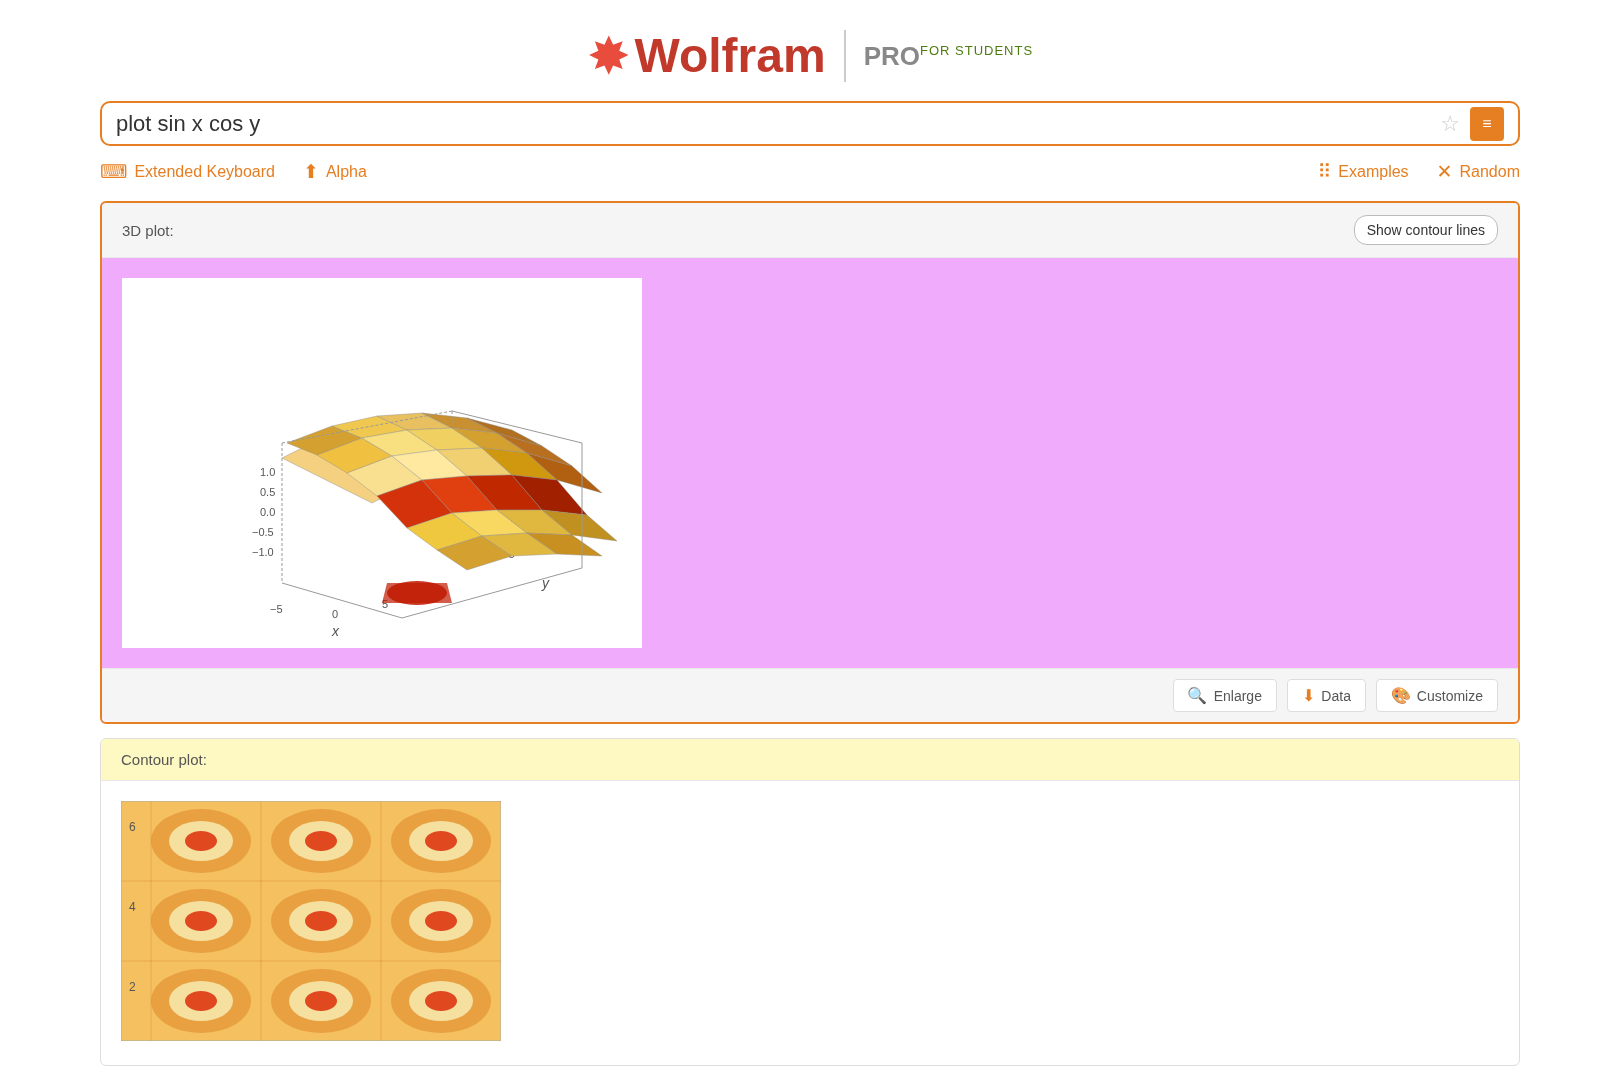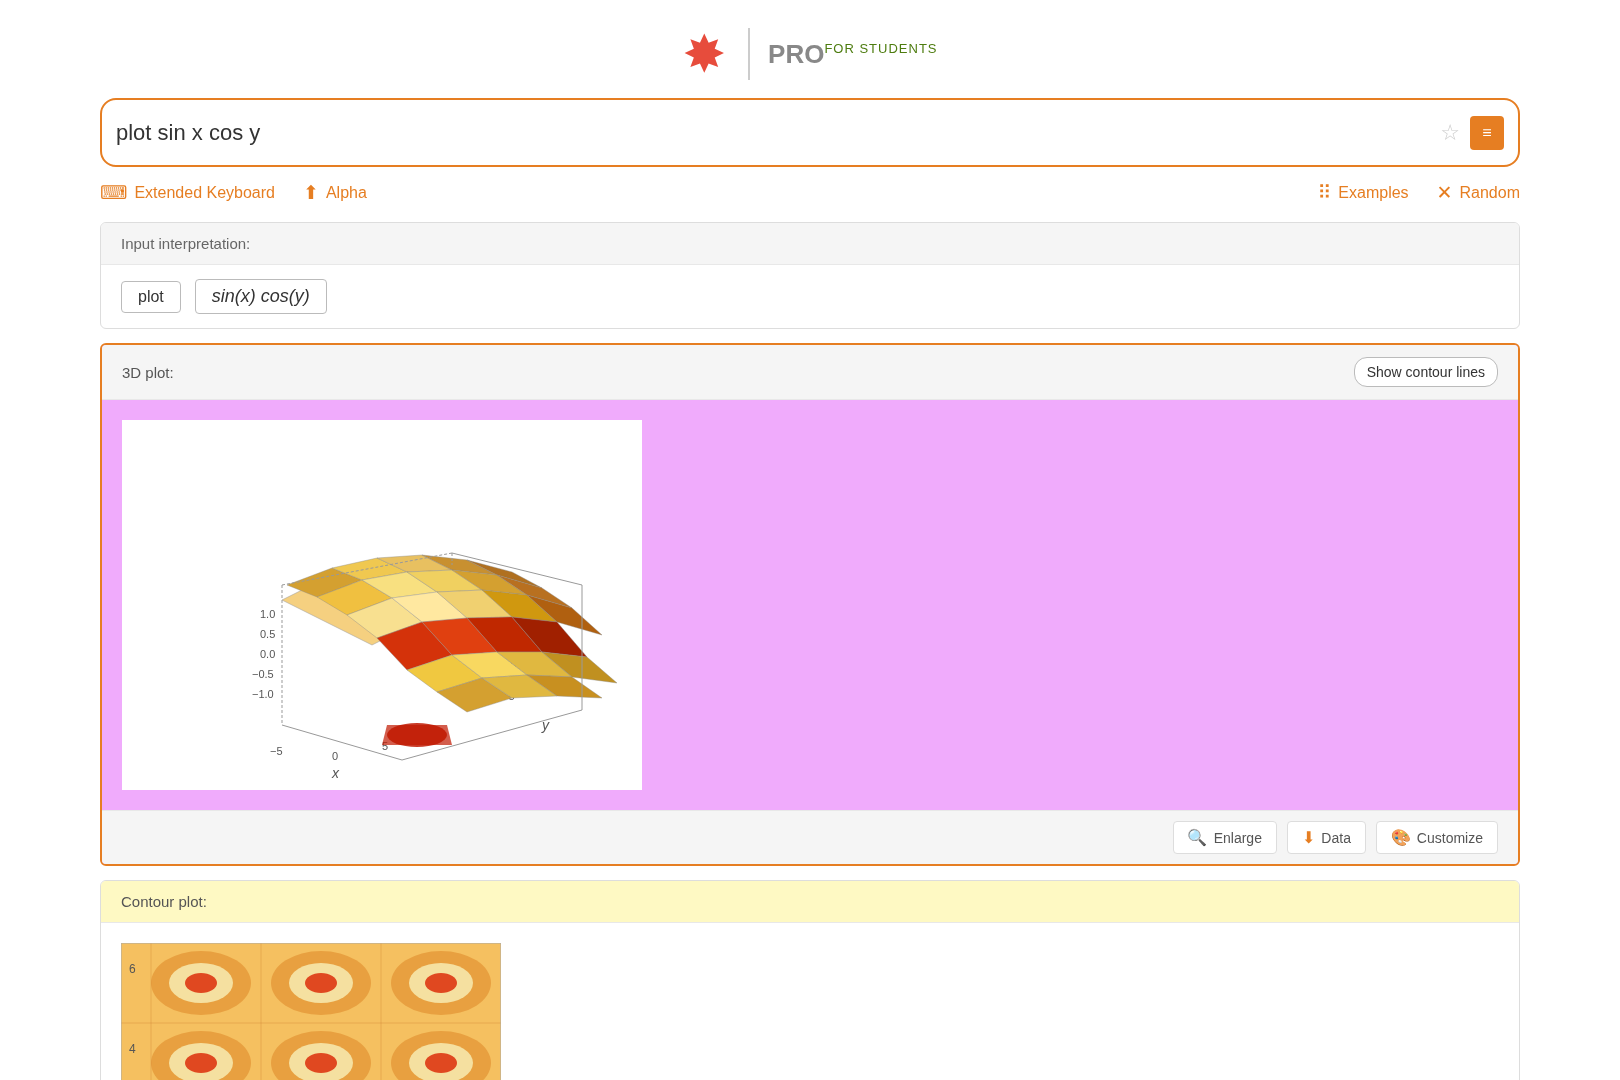--- a/index.html
+++ b/index.html
@@ -68,25 +68,25 @@
     .search-container {
       display: flex;
       justify-content: center;
       padding: 0 100px 0;
       margin-bottom: 14px;
     }
     .search-bar {
       display: flex;
       align-items: center;
       border: 2.5px solid #e67e22;
-      border-radius: 16px;
+      border-radius: 10px;
       width: 100%;
       max-width: 1420px;
       padding: 0 14px;
-      height: 69px;
+      height: 45px;
       background: #fff;
     }
     .search-input {
       flex: 1;
       border: none;
       outline: none;
       font-size: 22px;
       color: #333;
       background: transparent;
     }
@@ -281,20 +281,21 @@
       padding: 20px;
     }
 
   </style>
 </head>
 <body>
 
 <div class="header">
   <div class="logo-container">
     <span class="logo-star">✸</span>
+    <span class="logo-wolfram">Wolfram</span>
     <div class="logo-divider"></div>
     <div class="logo-pro">
       <span class="logo-pro-text">PRO</span>
       <span class="logo-pro-sub">FOR STUDENTS</span>
     </div>
   </div>
 </div>
 
 <div class="search-container">
   <div class="search-bar">
@@ -324,31 +325,20 @@
     </button>
     <button class="toolbar-btn">
       <span class="icon">✕</span>
       <span>Random</span>
     </button>
   </div>
 </div>
 
 <div class="main-content">
 
-  <div class="input-interp-card">
-    <div class="input-interp-header">
-      <span>Input interpretation:</span>
-    </div>
-    <div class="input-interp-body">
-      <div class="interp-tag">plot</div>
-      <div class="interp-formula">
-        <span>sin(<i>x</i>) cos(<i>y</i>)</span>
-      </div>
-    </div>
-  </div>
 
   <div class="plot-card">
     <div class="plot-header">
       <span class="plot-header-title">3D plot:</span>
       <button class="show-contour-btn">Show contour lines</button>
     </div>
     <div class="plot-body">
 
       <svg width="520" height="370" viewBox="0 0 520 370">
 

